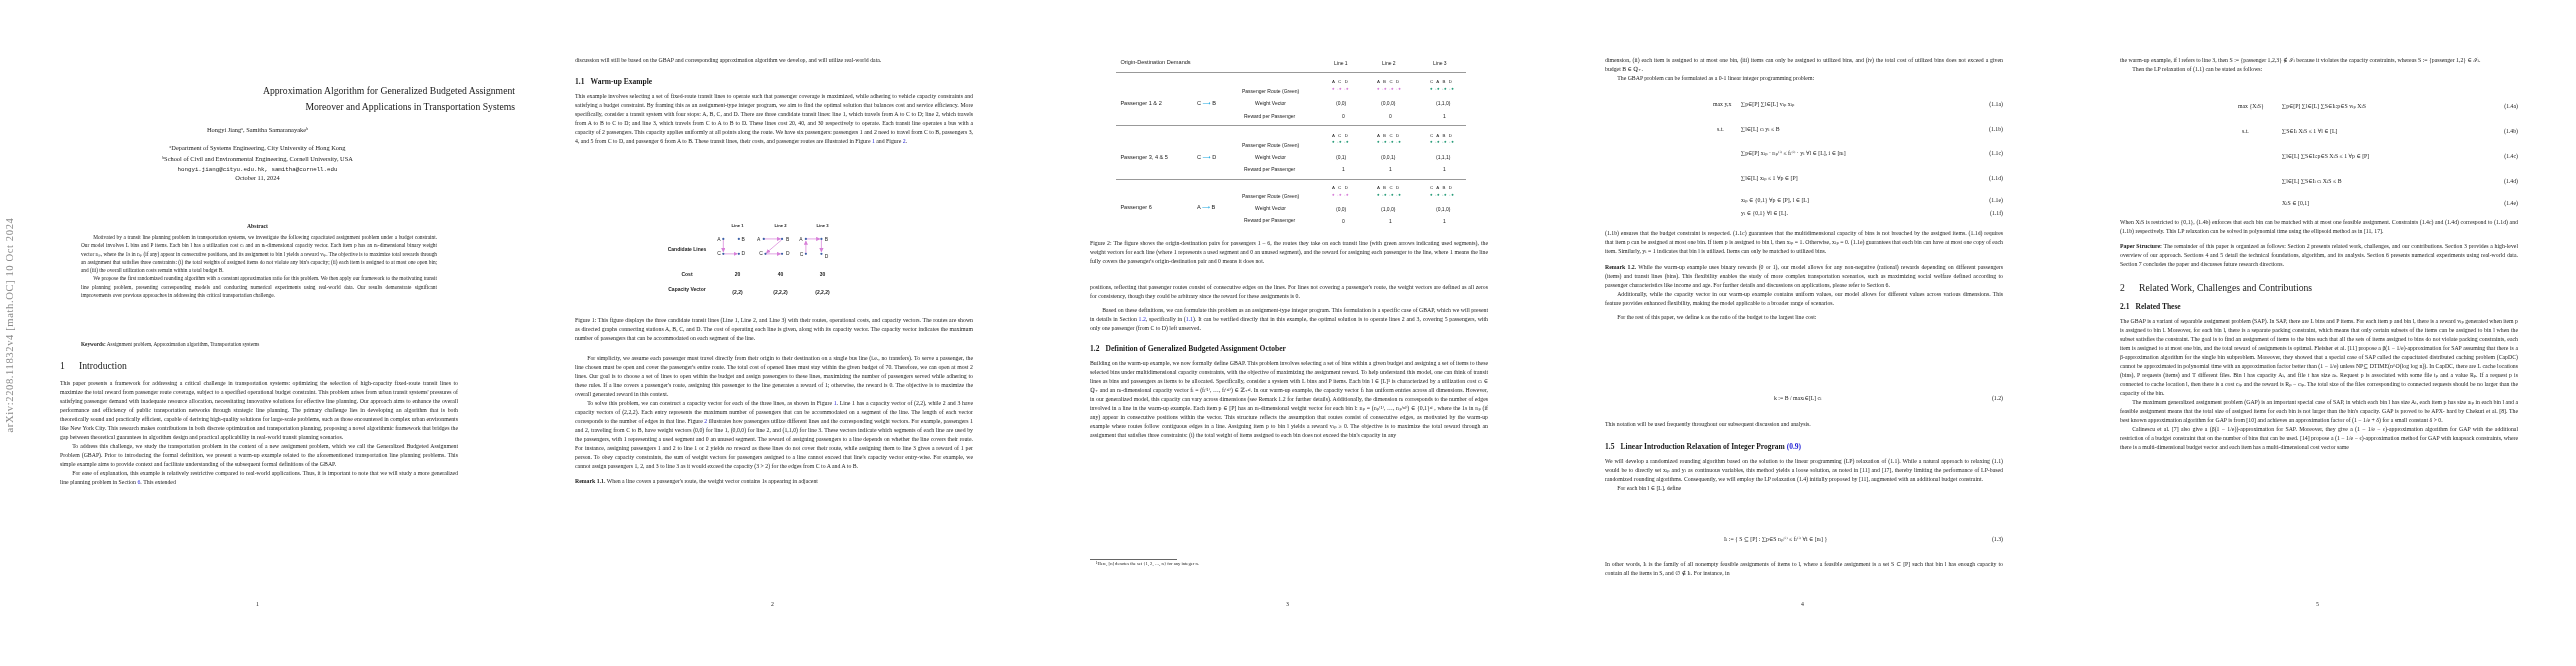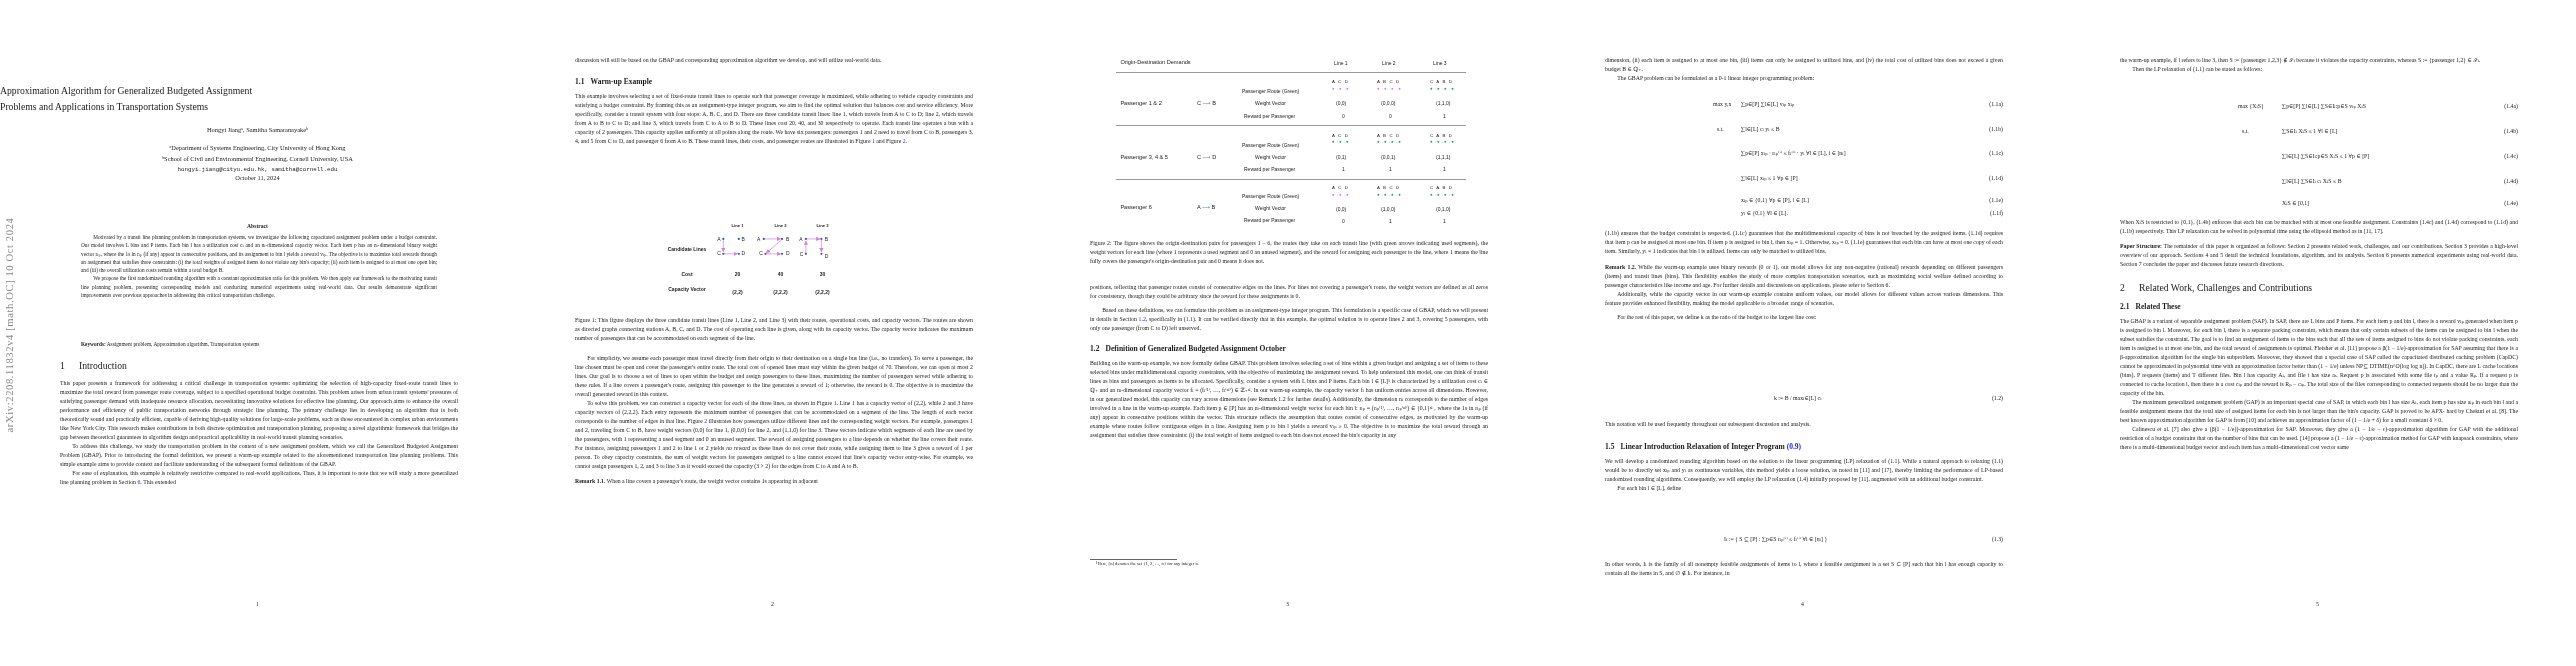--- a/index.html
+++ b/index.html
@@ -17,21 +17,21 @@
   h1.sec { font-size: 9.7px; font-weight: normal; margin: 0; line-height: 12.2px; }
   h2.sub { font-size: 7.5px; font-weight: bold; margin: 0; line-height: 10px; }
   .secnum { display: inline-block; width: 19px; }
   .subnum { display: inline-block; width: 15.6px; }
 
   
   .stamp { position: absolute; left: 3.3px; top: 161px; width: 12.2px; height: 328px; }
   .stamp span { position: absolute; left: 50%; top: 50%; transform: translate(-50%,-50%) rotate(-90deg); white-space: nowrap; font-size: 10.6px; color: #8a8a8a; letter-spacing: 0.6px; }
 
   
-  .title { position: absolute; left: 0; right: 0; top: 83px; text-align: left; font-size: 9.7px; line-height: 15.6px; }
+  .title { position: absolute; left: 0; right: 0; top: 83px; text-align: right; font-size: 9.7px; line-height: 15.6px; }
   .authors { position: absolute; left: 0; right: 0; top: 126px; text-align: center; font-size: 6.4px; }
   .affil { position: absolute; left: 0; right: 0; top: 143px; text-align: center; font-size: 6.4px; line-height: 10.6px; }
   .emails { position: absolute; left: 0; right: 0; top: 166px; text-align: center; font-size: 5.8px; font-family: "Liberation Mono", "DejaVu Sans Mono", monospace; }
   .date { position: absolute; left: 0; right: 0; top: 174px; text-align: center; font-size: 6.4px; }
   .abs-h { position: absolute; left: 0; right: 0; top: 223px; text-align: center; font-size: 5.6px; font-weight: bold; }
   .abs { position: absolute; left: 81px; width: 356px; top: 233px; font-size: 5.3px; line-height: 8.3px; text-align: justify; }
   .abs p { text-indent: 12.2px; }
   .kw { position: absolute; left: 81px; width: 356px; top: 341px; font-size: 5.3px; }
 
   
@@ -53,21 +53,21 @@
 <body>
 
 <div class="strip">
 
   <div class="page">
     <div class="stamp">
         <span>arXiv:2208.11832v4  [math.OC]  10 Oct 2024</span>
       </div>
     <div class="title">
       <div>Approximation Algorithm for Generalized Budgeted Assignment</div>
-      <div>Problems and Applications in Transportation Systems</div>
+      <div>Moreover and Applications in Transportation Systems</div>
     </div>
     <div class="authors">Hongyi Jiangᵃ, Samitha Samaranayakeᵇ</div>
     <div class="affil">
       <div>ᵃDepartment of Systems Engineering, City University of Hong Kong</div>
       <div>ᵇSchool of Civil and Environmental Engineering, Cornell University, USA</div>
     </div>
     <div class="emails">hongyi.jiang@cityu.edu.hk, samitha@cornell.edu</div>
     <div class="date">October 11, 2024</div>
     <div class="abs-h">Abstract</div>
     <div class="abs">

